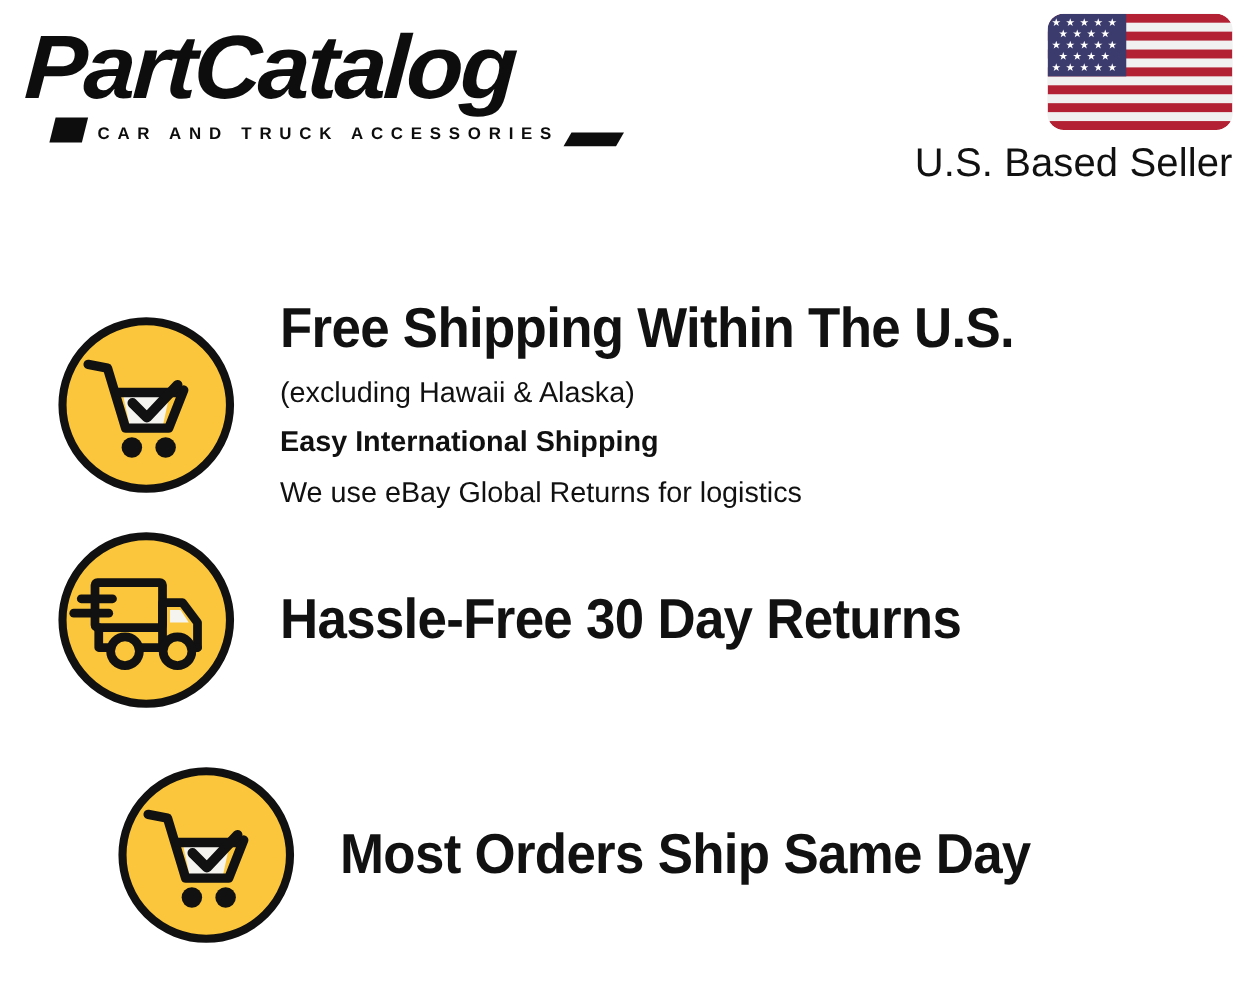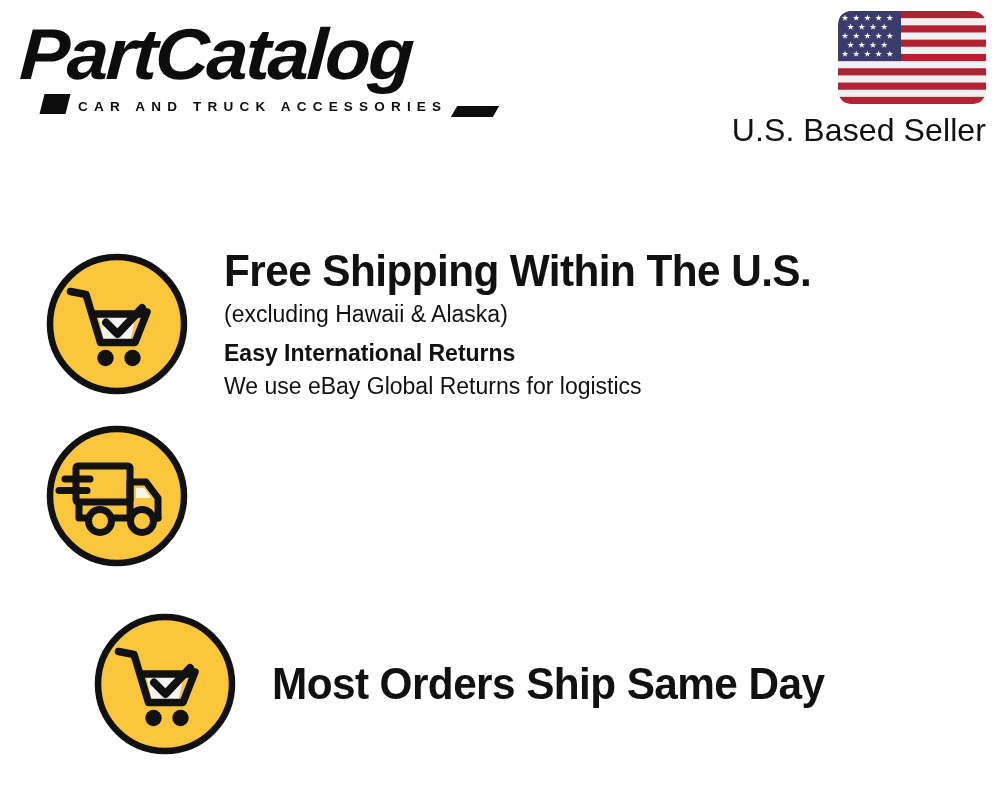--- a/index.html
+++ b/index.html
@@ -160,21 +160,21 @@
     font-weight: 400;
     color: #111111;
     line-height: 1.32;
     white-space: nowrap;
     margin-top: 5px;
   }
   .feature-sub.bold {
     font-weight: 700;
     margin-top: 9px;
   }
-  .feature-sub.tight { margin-top: 3px; }
+  .feature-sub.tight { margin-top: 11px; }
 </style>
 </head>
 <body>
 
 <div id="header">
 
   <div id="logo-block">
     <div id="logo-slab-left" class="logo-slab"></div>
     <div id="logo-slab-right" class="logo-slab"></div>
     <div id="logo-wordmark">PartCatalog</div>
@@ -256,21 +256,21 @@
         <g fill="none" stroke="#111111" stroke-width="8" stroke-linecap="round" stroke-linejoin="round">
           <path d="M63 72.5 L74.5 84 L99 58"></path>
         </g>
         <circle cx="62.5" cy="108" r="8.2" fill="#111111"></circle>
         <circle cx="89.5" cy="108" r="8.2" fill="#111111"></circle>
       </svg>
     </div>
     <div class="feature-text">
       <div class="feature-headline">Free Shipping Within The U.S.</div>
       <div class="feature-sub tight">(excluding Hawaii &amp; Alaska)</div>
-      <div class="feature-sub bold">Easy International Returns</div>
+      <div class="feature-sub bold">Easy International Shipping</div>
       <div class="feature-sub tight">We use eBay Global Returns for logistics</div>
     </div>
   </div>
 
   <div class="feature-row" id="feature-row-1">
     <div class="feature-icon">
       <svg viewBox="0 0 148 148" xmlns="http://www.w3.org/2000/svg">
         <circle cx="74" cy="74" r="67" fill="#FBC63C" stroke="#111111" stroke-width="6.5"></circle>
 
         <g stroke="#111111" stroke-width="7" stroke-linecap="round">
@@ -282,20 +282,23 @@
 
         <path d="M87 60 L103 60 L115 76 L115 96 L87 96 Z" fill="none" stroke="#111111" stroke-width="7" stroke-linejoin="round"></path>
 
         <path d="M93 66 L101.5 66 L108 76 L93 76 Z" fill="#F6F4EF"></path>
 
         <path d="M36 80 L36 96 L115 96" fill="none" stroke="#111111" stroke-width="7" stroke-linejoin="round" stroke-linecap="round"></path>
 
         <circle cx="57" cy="99" r="11.5" fill="#FBC63C" stroke="#111111" stroke-width="7"></circle>
         <circle cx="99" cy="99" r="11.5" fill="#FBC63C" stroke="#111111" stroke-width="7"></circle>
       </svg>
+    </div>
+    <div class="feature-text">
+      <div class="feature-headline">Hassle-Free 30 Day Returns</div>
     </div>
   </div>
 
   <div class="feature-row" id="feature-row-2">
     <div class="feature-icon">
       <svg viewBox="0 0 148 148" xmlns="http://www.w3.org/2000/svg">
         <circle cx="74" cy="74" r="67" fill="#FBC63C" stroke="#111111" stroke-width="6.5"></circle>
         <path d="M55 64 L93 64 L87 92 L61 92 Z" fill="#F6F4EF"></path>
         <g fill="none" stroke="#111111" stroke-width="7.5" stroke-linecap="round" stroke-linejoin="round">
           <path d="M27.5 41.5 L43 44.5 L57.5 92.5 L92 92.5 L104 62"></path>

